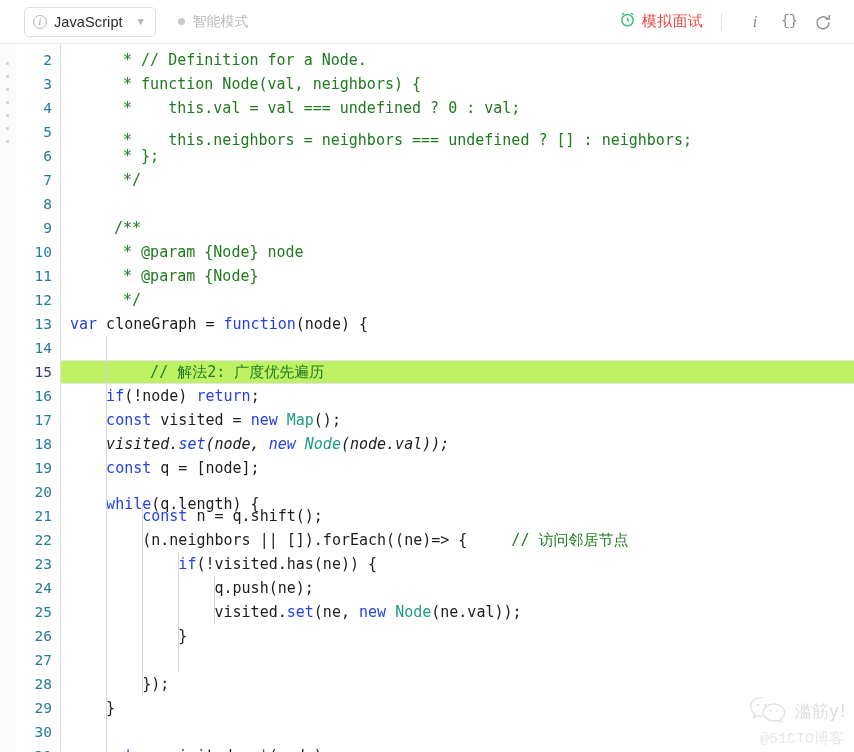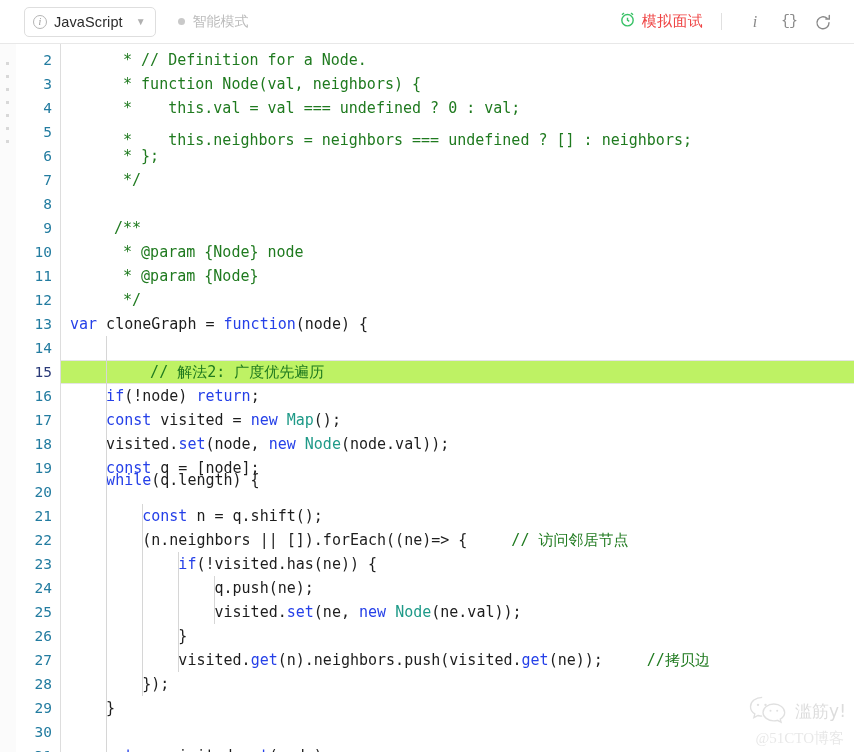--- a/index.html
+++ b/index.html
@@ -234,21 +234,21 @@
   }
   #watermark .wm-name {
     font-size: 17px;
     color: #8d8d8d;
     font-family: "DejaVu Sans", sans-serif;
   }
   #watermark .wm-sub {
     text-align: right;
     font-size: 15px;
     color: #b3b3b3;
-    font-family: Liberation Serif, serif;
+    font-family: Liberation Mono, monospace;
     margin-top: 1px;
     padding-right: 2px;
   }
 </style>
 </head>
 <body>
 
 <div id="toolbar">
 
   <div id="lang-select">
@@ -436,49 +436,46 @@
       </div>
       <div class="row active-line" style="top: 316px;">
         <div class="codetext"><span class="cm">    // 解法2: 广度优先遍历</span></div>
       </div>
       <div class="row" style="top: 340px;">
         <div class="codetext"><span class="kw">    if</span><span class="pl">(!node) </span><span class="kw">return</span><span class="pl">;</span></div>
       </div>
       <div class="row" style="top: 364px;">
         <div class="codetext"><span class="kw">    const</span><span class="pl"> visited = </span><span class="kw">new</span><span class="pl"> </span><span class="ty">Map</span><span class="pl">();</span></div>
       </div>
-      <div class="row" style="top: 388px;">
+      <div class="row" style="top: 388px; font-style: italic;">
         <div class="codetext"><span class="pl">    visited.</span><span class="fn">set</span><span class="pl">(node, </span><span class="kw">new</span><span class="pl"> </span><span class="ty">Node</span><span class="pl">(node.val));</span></div>
       </div>
       <div class="row" style="top: 412px;">
         <div class="codetext"><span class="kw">    const</span><span class="pl"> q = [node];</span></div>
       </div>
-      <div class="row" style="top: 424px;">
+      <div class="row" style="top: 448px;">
         <div class="codetext"><span class="kw">    while</span><span class="pl">(q.length) {</span></div>
       </div>
       <div class="row" style="top: 460px;">
         <div class="codetext"><span class="kw">        const</span><span class="pl"> n = q.shift();</span></div>
       </div>
       <div class="row" style="top: 484px;">
         <div class="codetext"><span class="pl">        (n.neighbors || []).forEach((ne)=&gt; {</span><span class="cm">// 访问邻居节点</span></div>
       </div>
       <div class="row" style="top: 508px;">
         <div class="codetext"><span class="kw">            if</span><span class="pl">(!visited.has(ne)) {</span></div>
       </div>
       <div class="row" style="top: 532px;">
         <div class="codetext"><span class="pl">                q.push(ne);</span></div>
       </div>
       <div class="row" style="top: 556px;">
         <div class="codetext"><span class="pl">                visited.</span><span class="fn">set</span><span class="pl">(ne, </span><span class="kw">new</span><span class="pl"> </span><span class="ty">Node</span><span class="pl">(ne.val));</span></div>
       </div>
       <div class="row" style="top: 580px;">
         <div class="codetext"><span class="pl">            }</span></div>
-      </div>
-      <div class="row" style="top: 604px;">
-        <div class="codetext"><span class="pl">            visited.</span><span class="fn">get</span><span class="pl">(n).neighbors.push(visited.</span><span class="fn">get</span><span class="pl">(ne));</span><span class="cm">//拷贝边</span></div>
       </div>
       <div class="row" style="top: 628px;">
         <div class="codetext"><span class="pl">        });</span></div>
       </div>
       <div class="row" style="top: 652px;">
         <div class="codetext"><span class="pl">    }</span></div>
       </div>
       <div class="row" style="top: 676px;">
         <div class="codetext"><span class="pl"></span></div>
       </div>

